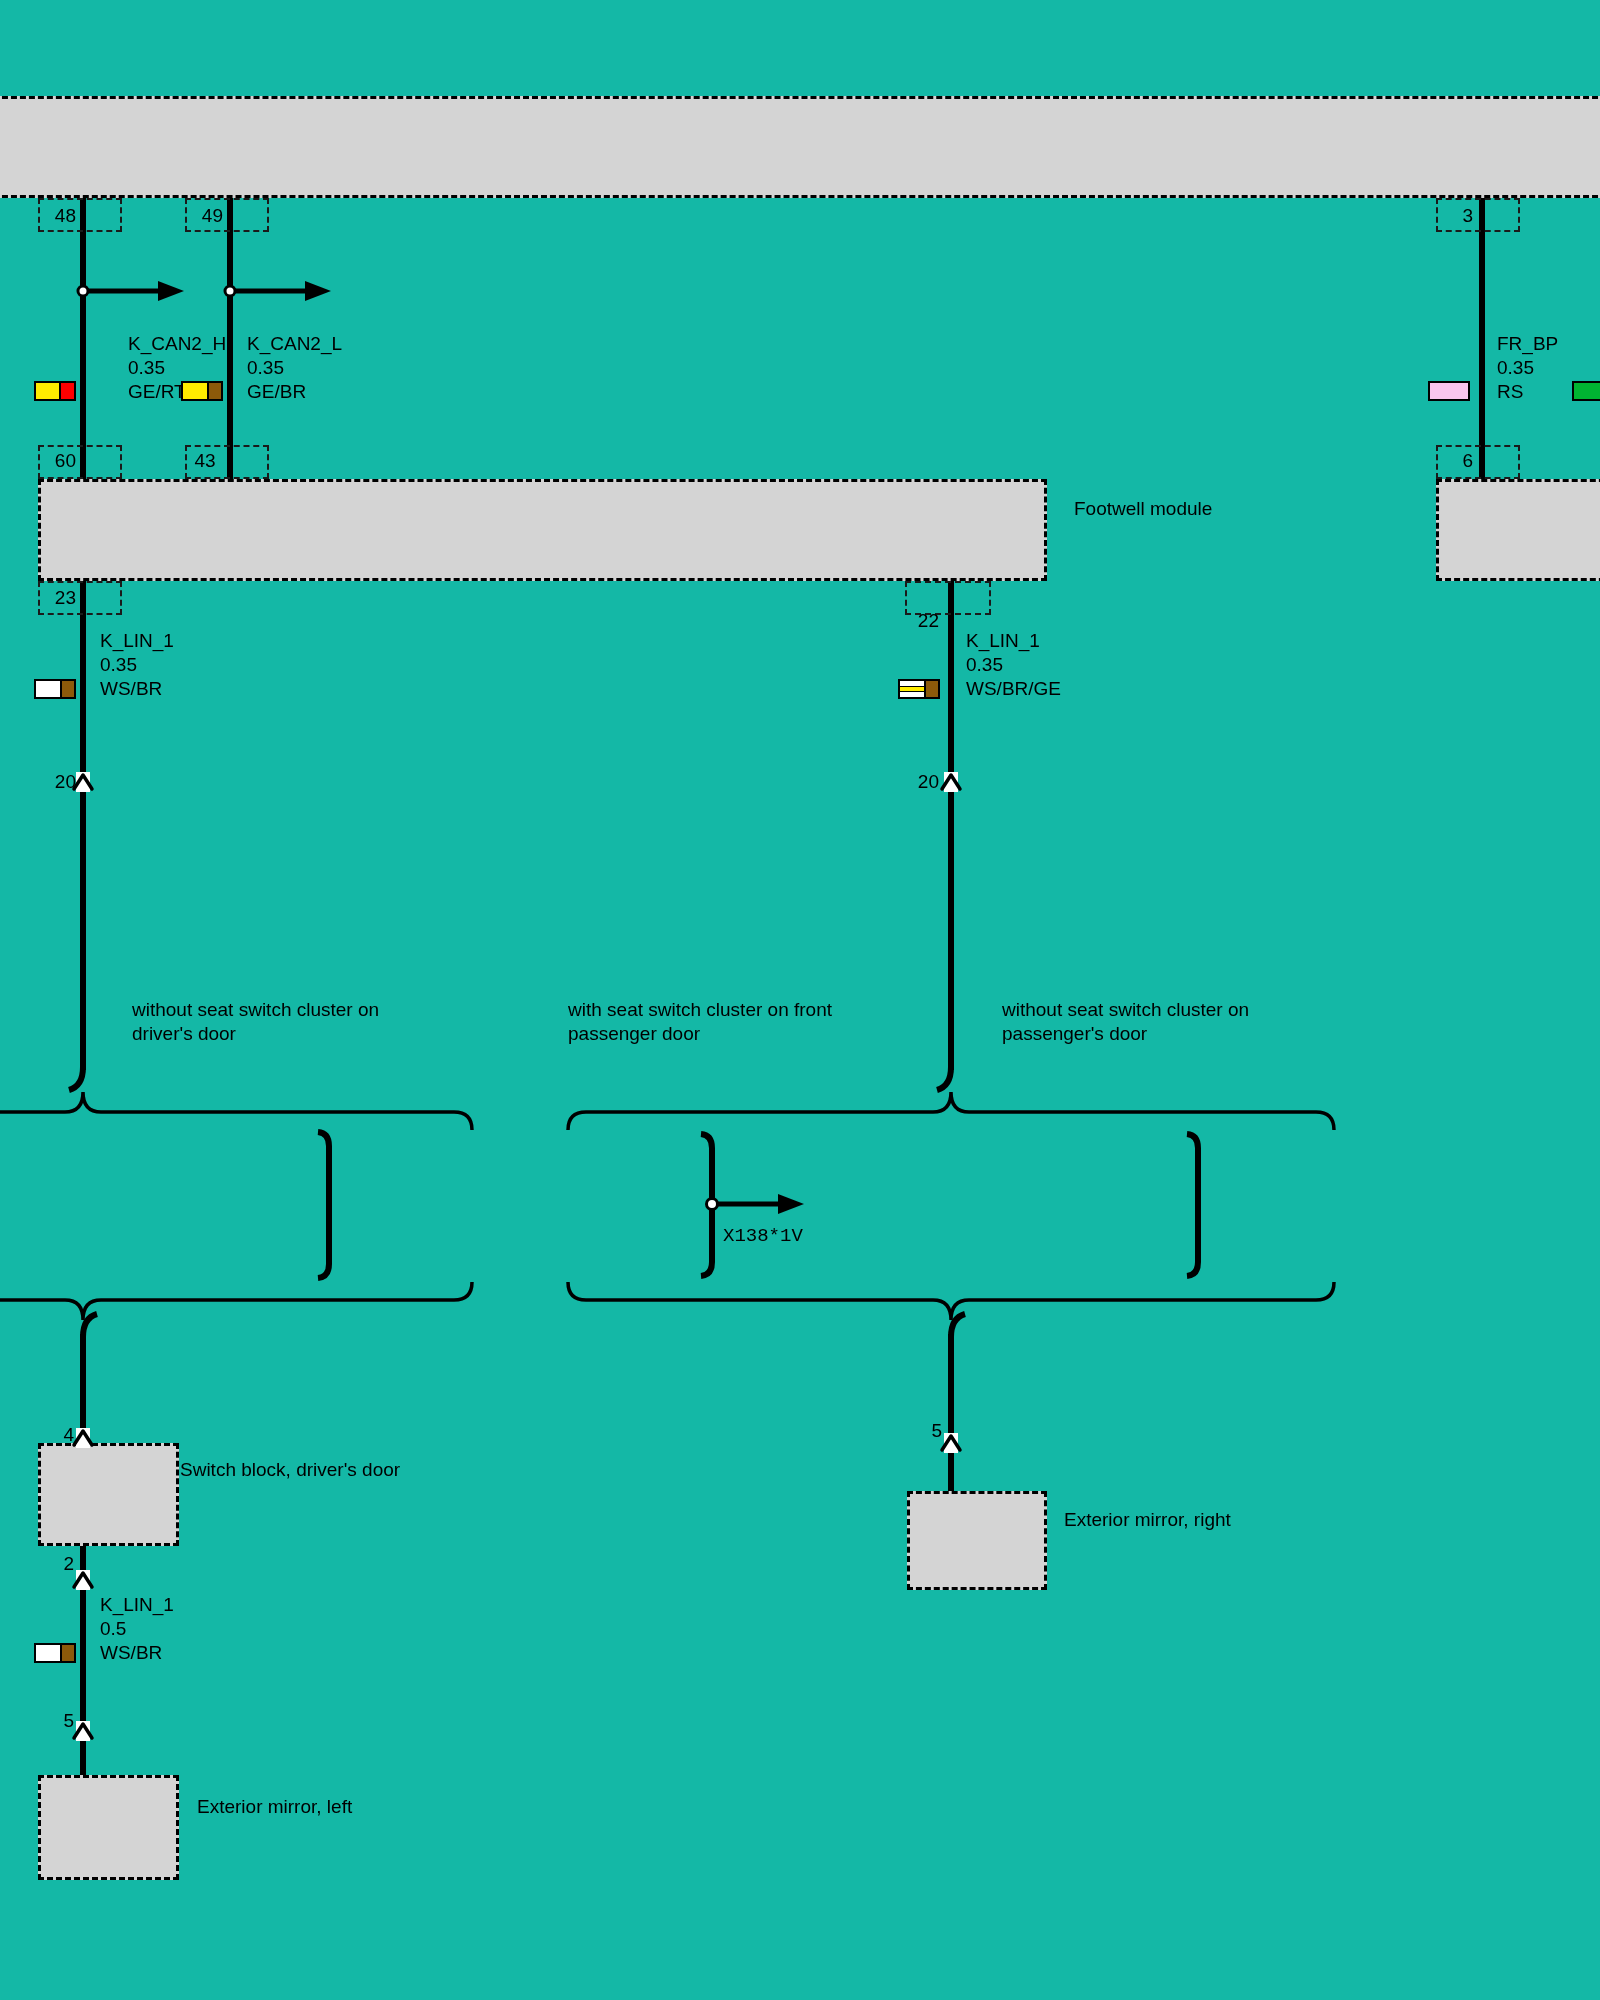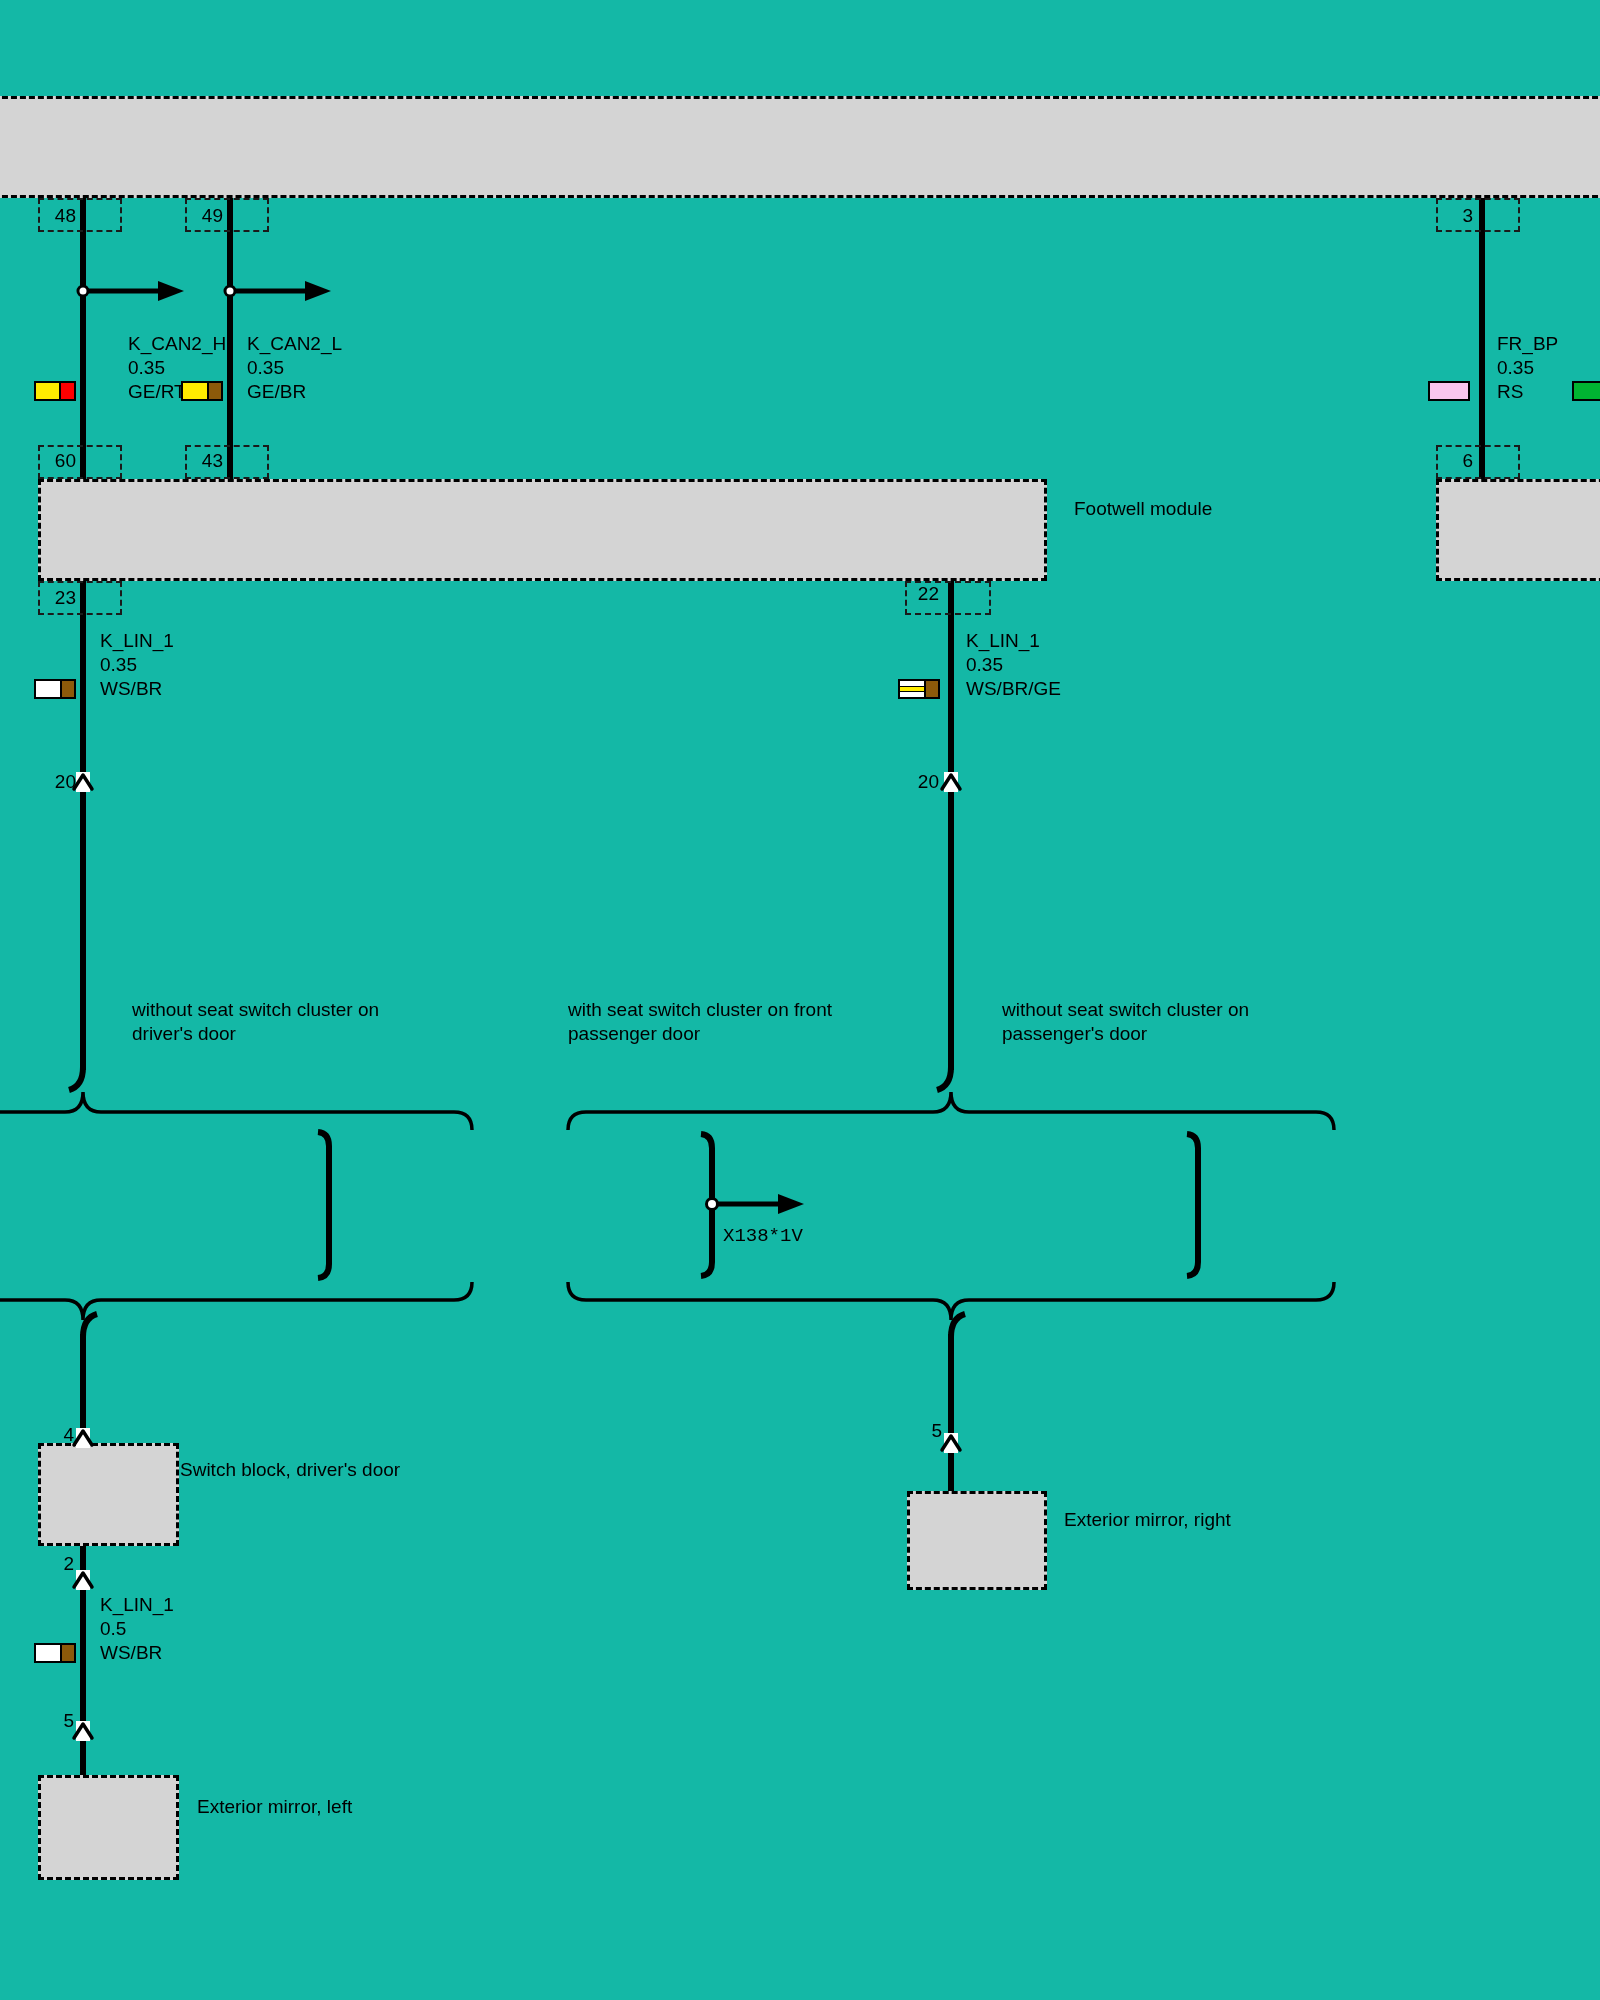--- a/index.html
+++ b/index.html
@@ -115,24 +115,24 @@
   <div class="stub" style="left:38px;top:445px;width:84px;height:34px;"></div>
   <div class="stub" style="left:185px;top:445px;width:84px;height:34px;"></div>
   <div class="stub" style="left:1436px;top:445px;width:84px;height:34px;"></div>
   <div class="stub" style="left:38px;top:581px;width:84px;height:34px;"></div>
   <div class="stub" style="left:905px;top:581px;width:86px;height:34px;"></div>
 
   <div class="pin" style="left:40px;top:205px;">48</div>
   <div class="pin" style="left:187px;top:205px;padding-left:10px;">49</div>
   <div class="pin" style="left:1437px;top:205px;">3</div>
   <div class="pin" style="left:40px;top:450px;">60</div>
-  <div class="pin" style="left:187px;top:450px;">43</div>
+  <div class="pin" style="left:187px;top:450px;text-align:center;">43</div>
   <div class="pin" style="left:1437px;top:450px;">6</div>
   <div class="pin" style="left:40px;top:587px;">23</div>
-  <div class="pin" style="left:903px;top:583px;text-align:right;">22</div>
+  <div class="pin" style="left:903px;top:610px;text-align:right;">22</div>
   <div class="pin" style="left:40px;top:771px;">20</div>
   <div class="pin" style="left:903px;top:771px;">20</div>
   <div class="pin" style="left:38px;top:1424px;">4</div>
   <div class="pin" style="left:38px;top:1553px;">2</div>
   <div class="pin" style="left:38px;top:1710px;">5</div>
   <div class="pin" style="left:906px;top:1420px;">5</div>
 
   <div class="lbl" style="left:128px;top:332px;">
     <div>K_CAN2_H</div>
     <div>0.35</div>

